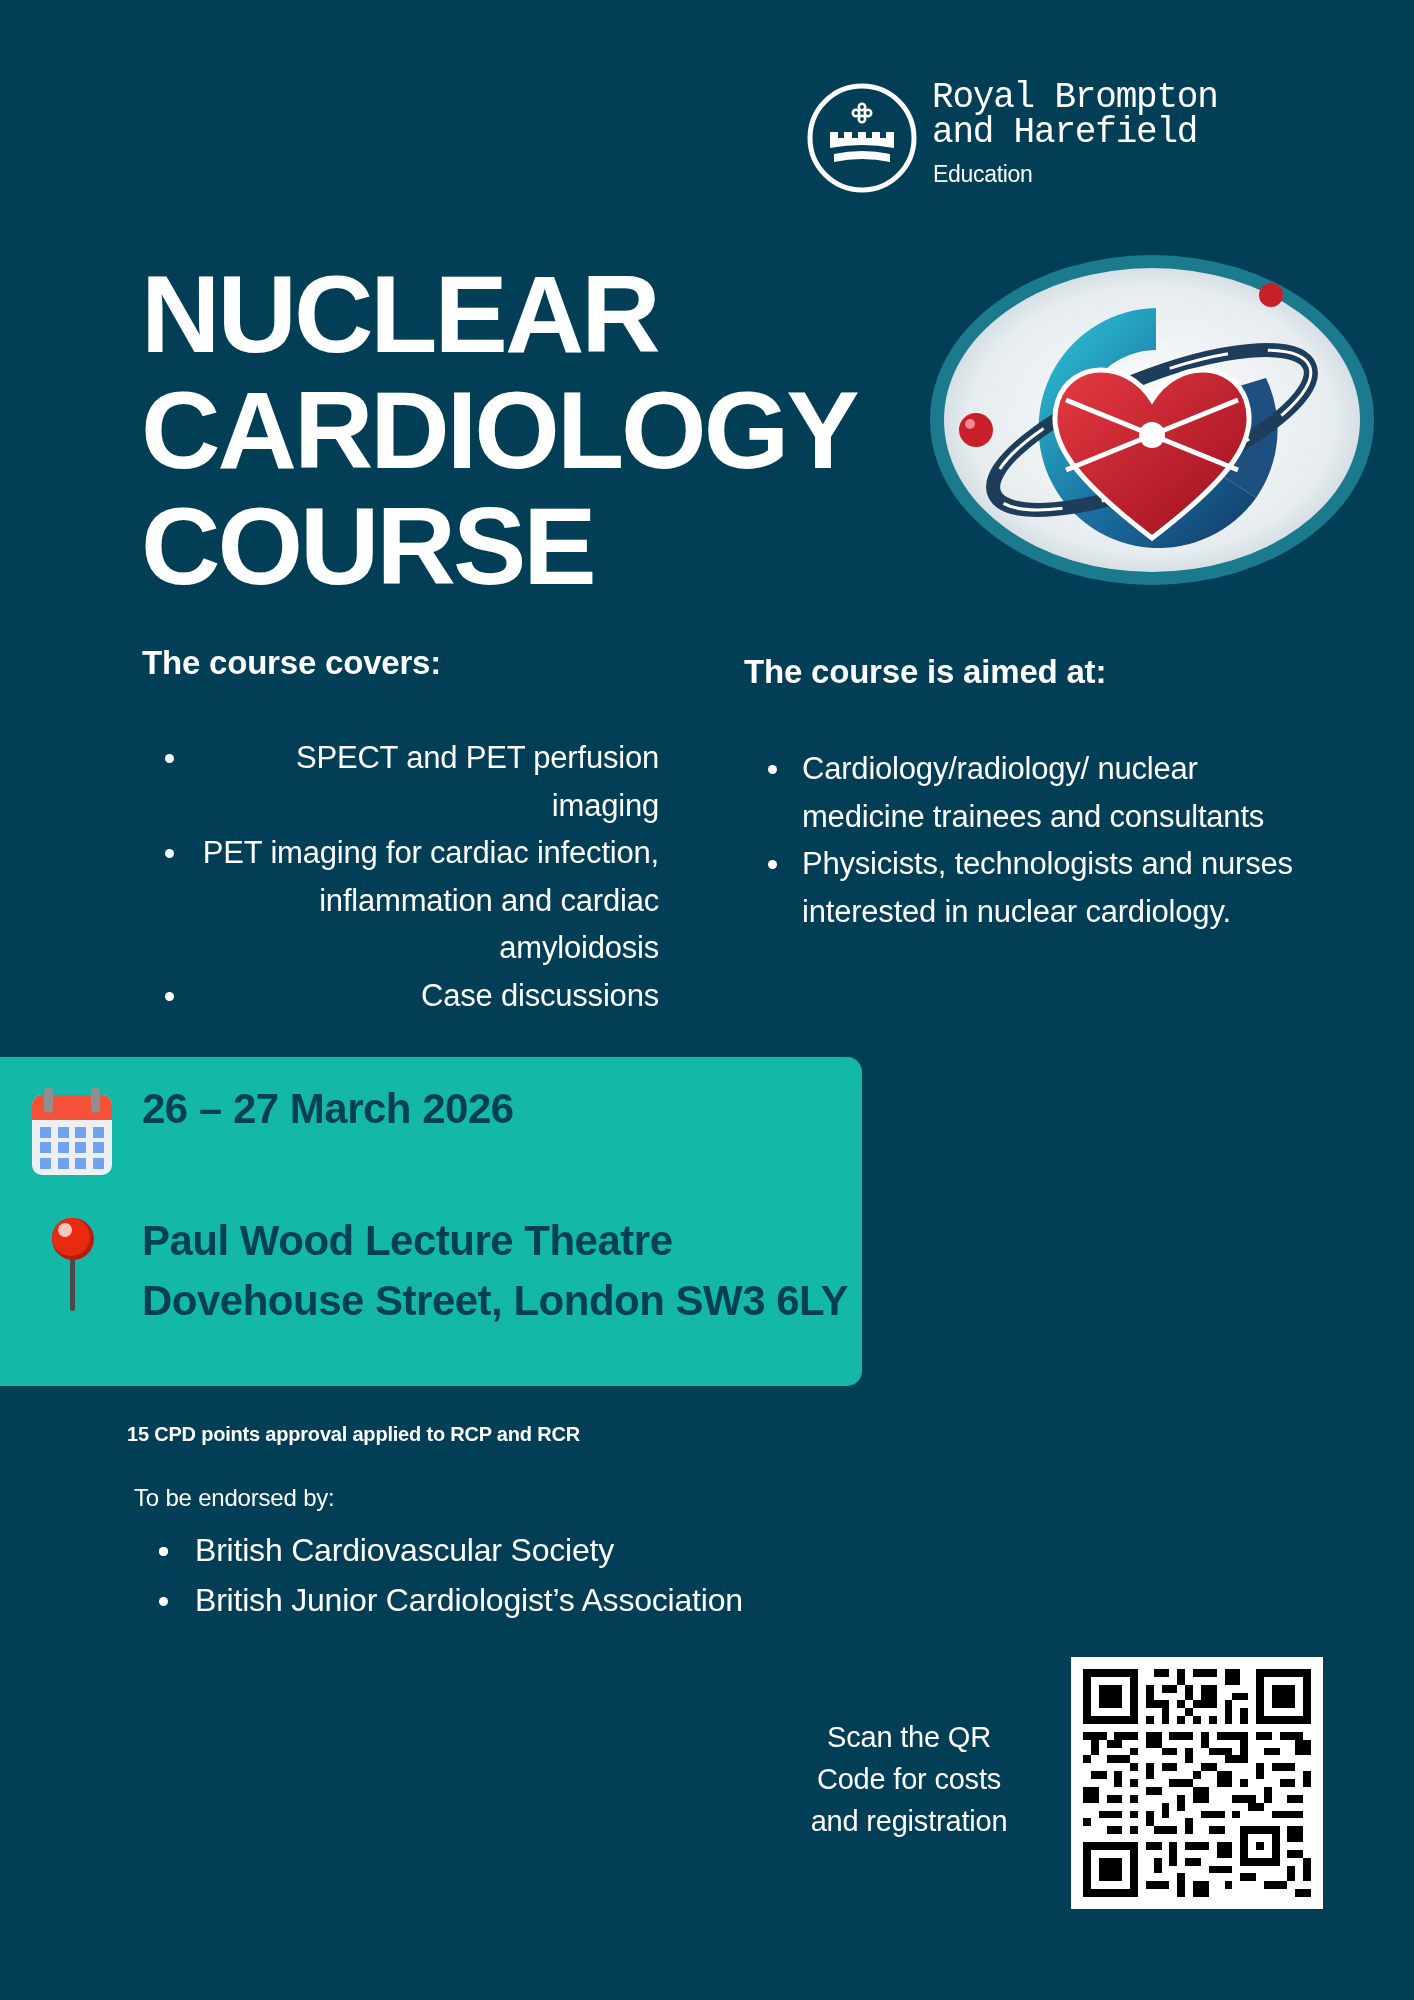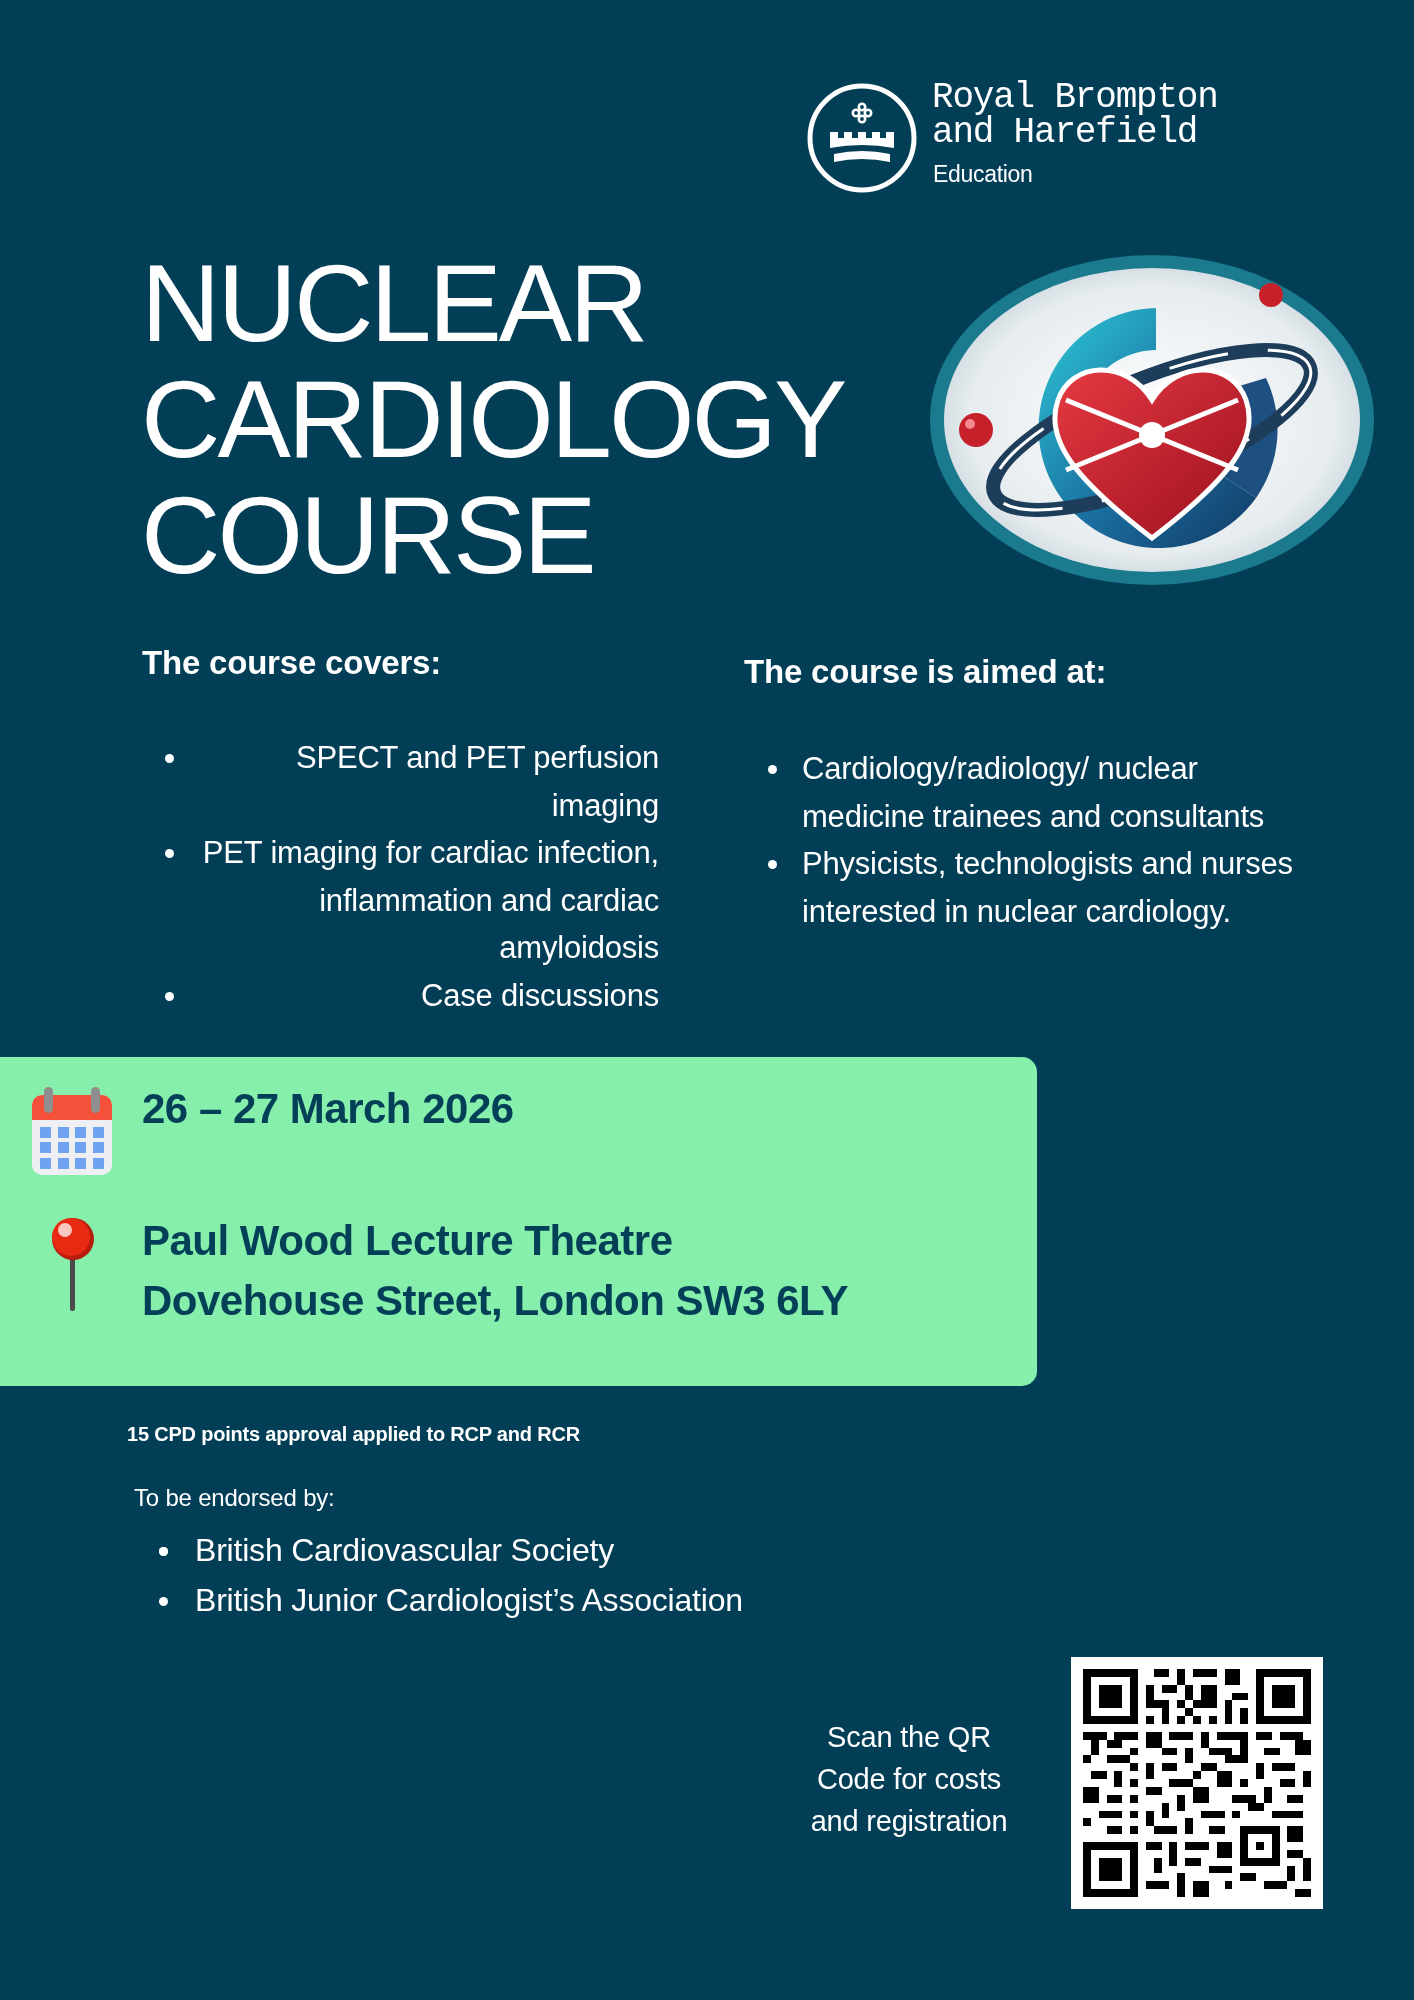--- a/index.html
+++ b/index.html
@@ -20,22 +20,22 @@
       font-size: 36px; line-height: 35px; font-weight: 400;
       letter-spacing: -1.2px; white-space: nowrap; color: #fff; font-family: Liberation Mono, monospace;
     }
     .brand-sub {
       position: absolute; left: 129px; top: 81px;
       font-size: 23px; line-height: 26px; letter-spacing: -0.3px; color: #fff;
     }
 
     
     .title {
-      left: 141px; top: 245px;
-      font-weight: 400; font-size: 110px; line-height: 116px;
+      left: 141px; top: 256px;
+      font-weight: 700; font-size: 110px; line-height: 116px;
       letter-spacing: -3px; color: #fff; margin: 0;
     }
     .title span { display: block; white-space: nowrap; }
 
     
     .emblem { left: 926px; top: 250px; width: 452px; height: 340px; }
 
     
     .col-heading {
       font-weight: 700; font-size: 33px; line-height: 40px;
@@ -52,22 +52,22 @@
     }
     .covers-heading { left: 142px; top: 643px; }
     .covers-list { left: 199px; top: 734px; width: 460px; text-align: right; }
     .covers-list li .dot { left: -34px; }
     .aimed-heading { left: 744px; top: 652px; }
     .aimed-list { left: 802px; top: 745px; width: 500px; }
     .aimed-list li .dot { left: -34px; }
 
     
     .infobox {
-      left: 0; top: 1057px; width: 1037px; height: 329px;
-      background: #86efac; border-radius: 0 15px 15px 0;
+      left: 0; top: 1057px; width: 862px; height: 329px;
+      background: #14b8a6; border-radius: 0 15px 15px 0;
     }
     .info-text {
       position: absolute; color: #033f56; font-weight: 700;
       font-size: 42px; line-height: 60px; white-space: nowrap; letter-spacing: -0.5px;
     }
     .info-date { left: 142px; top: 22px; }
     .info-venue { left: 142px; top: 154px; }
     .info-venue span { display: block; }
     .cal-icon { position: absolute; left: 32px; top: 30px; width: 82px; height: 90px; }
     .pin-icon { position: absolute; left: 50px; top: 160px; width: 46px; height: 96px; }

